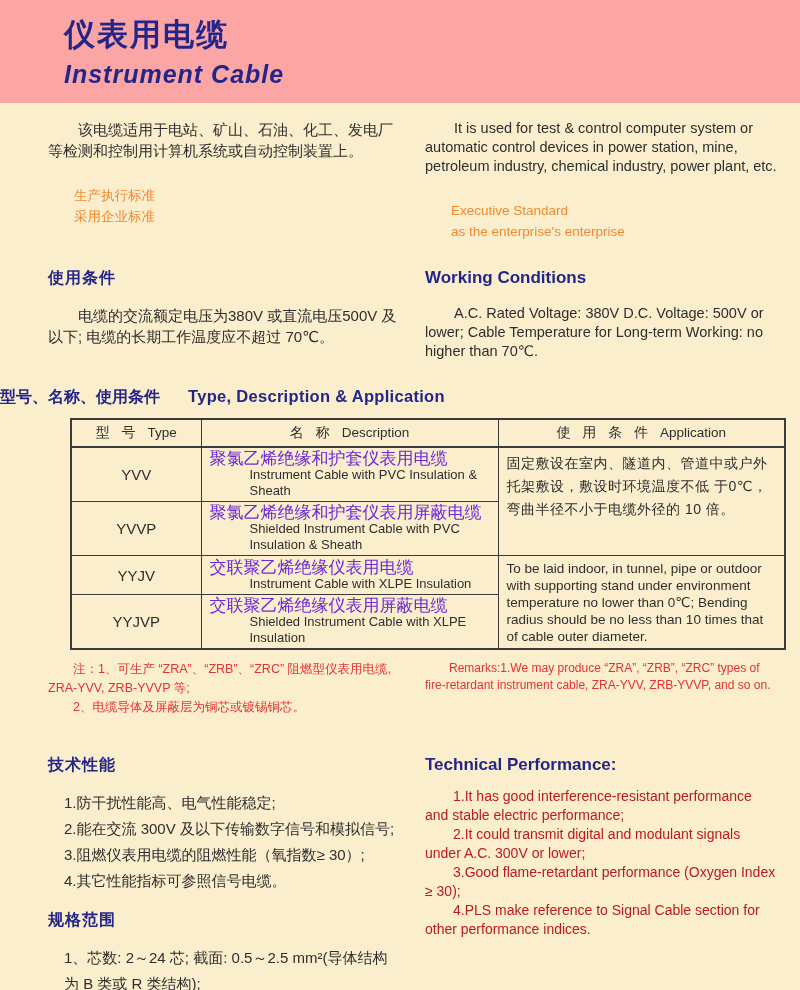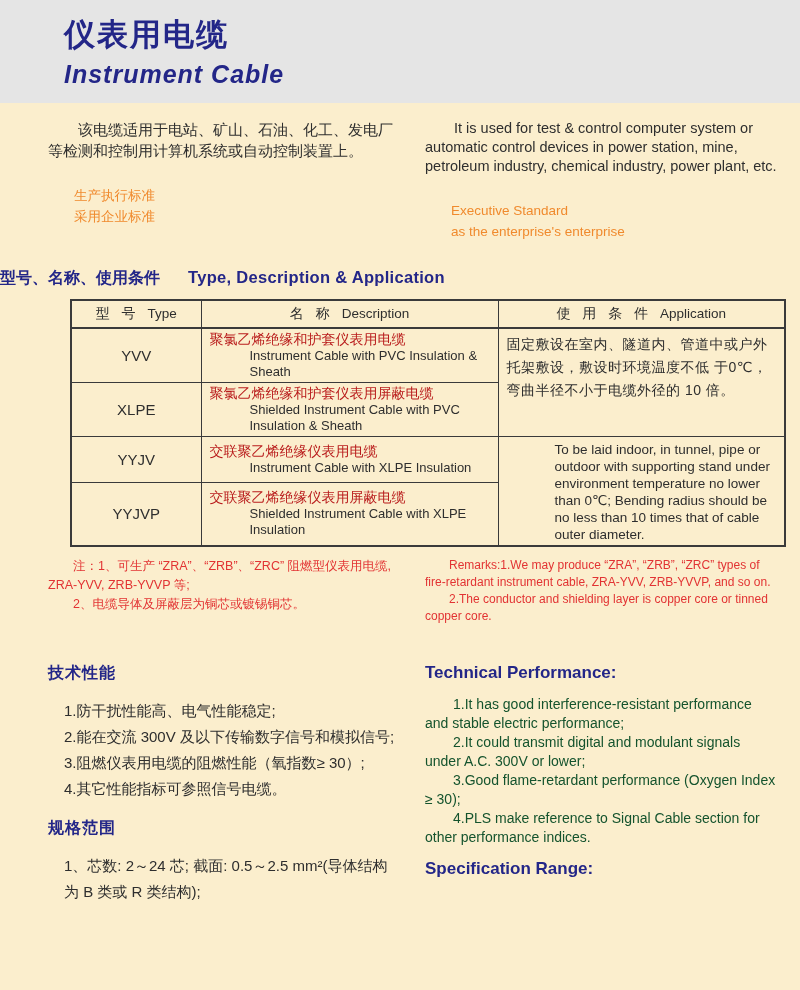--- a/index.html
+++ b/index.html
@@ -6,21 +6,21 @@
   body{
     width:800px;height:990px;overflow:hidden;
     background:#ffffff;
     font-family:"Liberation Sans","DejaVu Sans",sans-serif;
     color:#2e2e2e;
     -webkit-font-smoothing:antialiased;
   }
   .page{width:800px;height:990px;position:relative;}
 
   
-  .header{background:#e5e5e5;height:103px;padding-left:64px;box-sizing:border-box;}
+  .header{background:#fca5a5;height:103px;padding-left:64px;box-sizing:border-box;}
   .title-zh{
     margin:0;padding-top:14px;
     font-size:31px;font-weight:bold;color:#232688;letter-spacing:2px;
   }
   .title-en{
     margin:0;margin-top:4px;
     font-size:25px;font-weight:bold;font-style:italic;color:#232688;letter-spacing:1px;
   }
 
   
@@ -71,39 +71,39 @@
     padding:2px 8px;vertical-align:middle;
   }
   .type-table thead th{
     border-bottom:2px solid #3a3a3a;
     font-weight:normal;text-align:center;height:22px;
     font-size:14px;color:#2e2e2e;
   }
   .type-table thead .th-zh{letter-spacing:4px;}
   .type-table thead .th-en{font-size:13.5px;margin-left:8px;letter-spacing:0;}
   td.type-cell{text-align:center;font-size:15px;color:#2e2e2e;height:34px;}
-  td.desc-cell .d-zh{font-size:14px;line-height:17px;color:#b91c1c;}
+  td.desc-cell .d-zh{font-size:17px;line-height:17px;color:#6d28d9;}
   td.desc-cell .d-en{font-size:13px;line-height:16px;color:#2e2e2e;padding-left:40px;}
   td.app-cell{vertical-align:top;padding-top:4px;}
   td.app-cell .a-zh{font-size:14px;line-height:23px;color:#2e2e2e;letter-spacing:.5px;}
-  td.app-cell .a-en{font-size:13.5px;line-height:17px;color:#2e2e2e;margin-left:48px;}
+  td.app-cell .a-en{font-size:13.5px;line-height:17px;color:#2e2e2e;}
 
   
   .remarks-row{margin-top:10px;}
   .red{color:#e23333;}
   .note-zh{font-size:12.5px;line-height:19px;}
   .note-en{font-size:12px;line-height:17px;}
   .note-l2{text-indent:2em;}
 
   
   .lower{margin-top:38px;}
   .list-zh{margin-top:14px;margin-left:16px;}
   .list-zh p{font-size:15px;line-height:26px;color:#2e2e2e;}
   .list-en{margin-top:12px;}
-  .list-en p{font-size:14px;line-height:19px;color:#14532d;text-indent:2em;}
+  .list-en p{font-size:14px;line-height:19px;color:#b91c1c;text-indent:2em;}
   .hang{text-indent:2em;}
   .h-spec-zh{margin-top:16px;}
   .h-spec-en{margin-top:12px;}
 </style>
 </head>
 <body>
 
 <div class="page">
 
   <div class="header">
@@ -123,20 +123,30 @@
       </div>
       <div class="col">
         <p class="en-body indent">It is used for test &amp; control computer system or automatic control devices in power station, mine, petroleum industry, chemical industry, power plant, etc.</p>
         <div class="std-block">
           <p class="orange">Executive Standard</p>
           <p class="orange">as the enterprise's enterprise</p>
         </div>
       </div>
     </div>
 
+    <div class="two-col wc-row">
+      <div class="col">
+        <h3 class="sec-heading-zh">使用条件</h3>
+        <p class="zh-body indent body-para">电缆的交流额定电压为380V 或直流电压500V 及以下; 电缆的长期工作温度应不超过 70℃。</p>
+      </div>
+      <div class="col">
+        <h3 class="sec-heading-en">Working Conditions</h3>
+        <p class="en-body indent body-para">A.C. Rated Voltage: 380V  D.C. Voltage: 500V or lower; Cable Temperature for Long-term Working: no higher than 70℃.</p>
+      </div>
+    </div>
 
     <h3 class="table-heading"><span>型号、名称、使用条件</span><span class="gap"></span><span class="en-part">Type, Description &amp; Application</span></h3>
 
     <table class="type-table">
       <colgroup>
           <col class="c1">
           <col class="c2">
           <col class="c3">
         </colgroup>
       <thead>
@@ -151,21 +161,21 @@
           <td class="type-cell">YVV</td>
           <td class="desc-cell">
             <div class="d-zh">聚氯乙烯绝缘和护套仪表用电缆</div>
             <div class="d-en">Instrument Cable with PVC Insulation &amp; Sheath</div>
           </td>
           <td class="app-cell" rowspan="2">
             <div class="a-zh">固定敷设在室内、隧道内、管道中或户外托架敷设，敷设时环境温度不低 于0℃，弯曲半径不小于电缆外径的 10 倍。</div>
           </td>
         </tr>
         <tr>
-          <td class="type-cell">XLPE</td>
+          <td class="type-cell">YVVP</td>
           <td class="desc-cell">
             <div class="d-zh">聚氯乙烯绝缘和护套仪表用屏蔽电缆</div>
             <div class="d-en">Shielded Instrument Cable with PVC Insulation &amp; Sheath</div>
           </td>
         </tr>
         <tr>
           <td class="type-cell">YYJV</td>
           <td class="desc-cell">
             <div class="d-zh">交联聚乙烯绝缘仪表用电缆</div>
             <div class="d-en">Instrument Cable with XLPE Insulation</div>
@@ -184,21 +194,20 @@
       </tbody>
     </table>
 
     <div class="two-col remarks-row">
       <div class="col">
         <p class="red note-zh hang">注：1、可生产 “ZRA”、“ZRB”、“ZRC” 阻燃型仪表用电缆, ZRA-YVV, ZRB-YVVP 等;</p>
         <p class="red note-zh note-l2">2、电缆导体及屏蔽层为铜芯或镀锡铜芯。</p>
       </div>
       <div class="col">
         <p class="red note-en hang">Remarks:1.We may produce “ZRA”, “ZRB”, “ZRC” types of fire-retardant instrument cable, ZRA-YVV, ZRB-YVVP, and so on.</p>
-        <p class="red note-en note-l2">2.The conductor and shielding layer is copper core or tinned copper core.</p>
       </div>
     </div>
 
     <div class="two-col lower">
 
       <div class="col">
         <h3 class="sec-heading-zh">技术性能</h3>
         <div class="list-zh">
           <p>1.防干扰性能高、电气性能稳定;</p>
           <p>2.能在交流 300V 及以下传输数字信号和模拟信号;</p>
@@ -216,20 +225,19 @@
 
       <div class="col">
         <h3 class="sec-heading-en">Technical Performance:</h3>
         <div class="list-en">
           <p>1.It has good interference-resistant performance and stable electric performance;</p>
           <p>2.It could transmit digital and modulant signals under A.C. 300V or lower;</p>
           <p>3.Good flame-retardant performance (Oxygen Index ≥ 30);</p>
           <p>4.PLS make reference to Signal Cable section for other performance indices.</p>
         </div>
 
-        <h3 class="sec-heading-en h-spec-en">Specification Range:</h3>
 
       </div>
 
     </div>
 
   </div>
 </div>
 
 </body></html>

